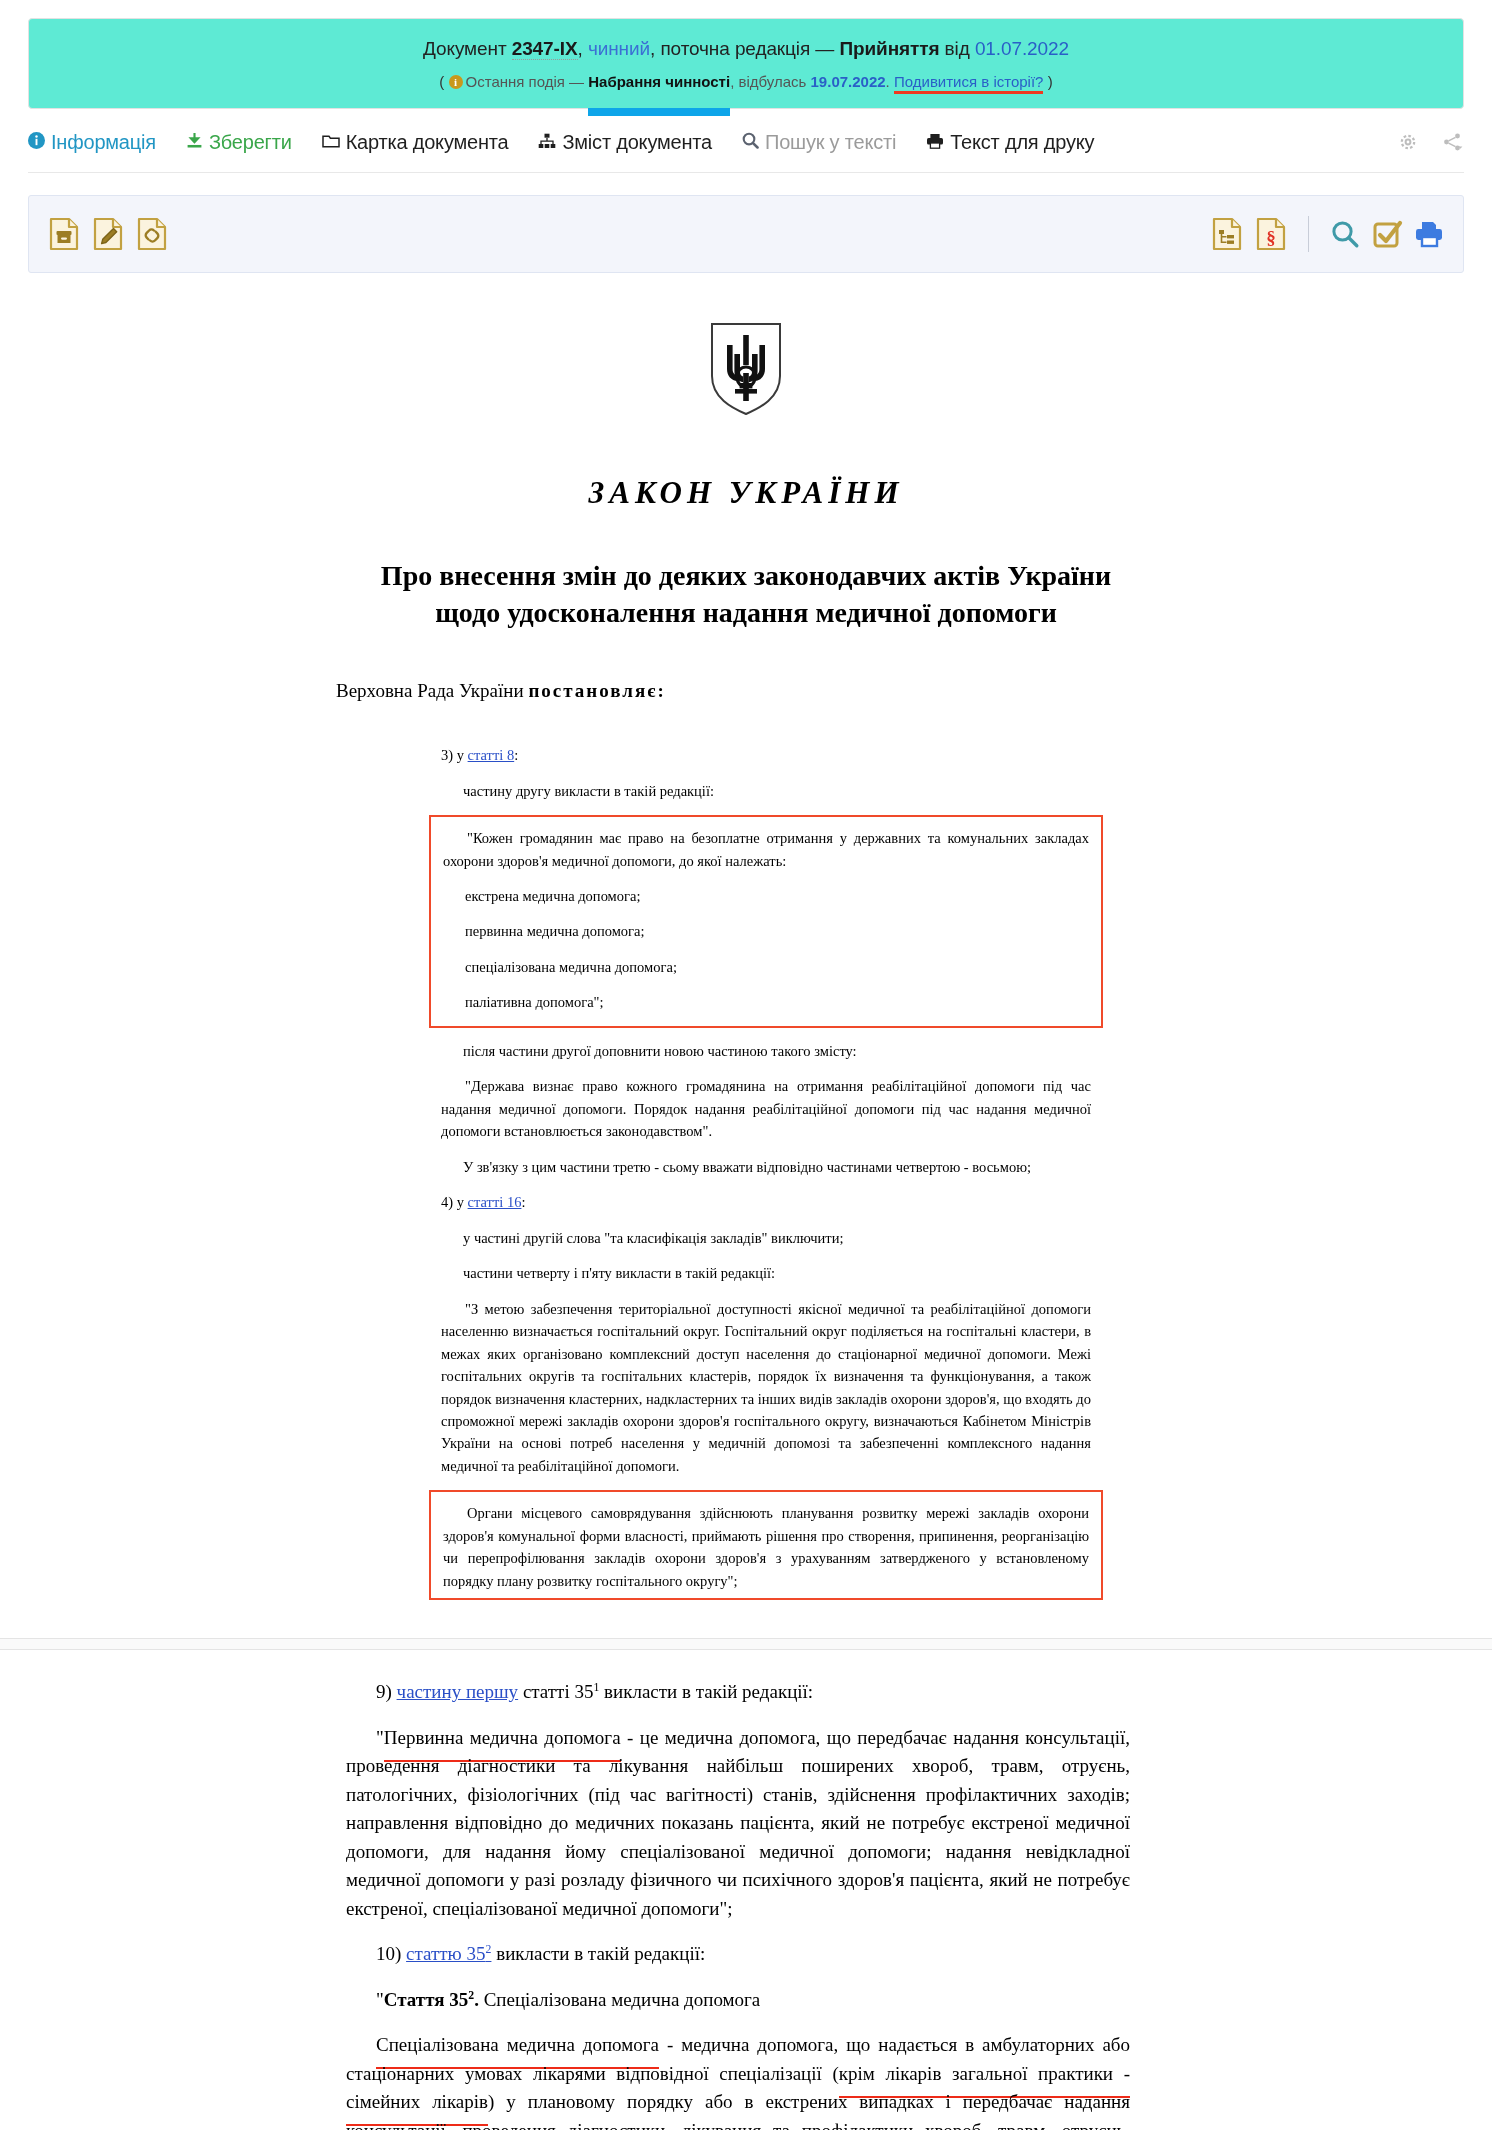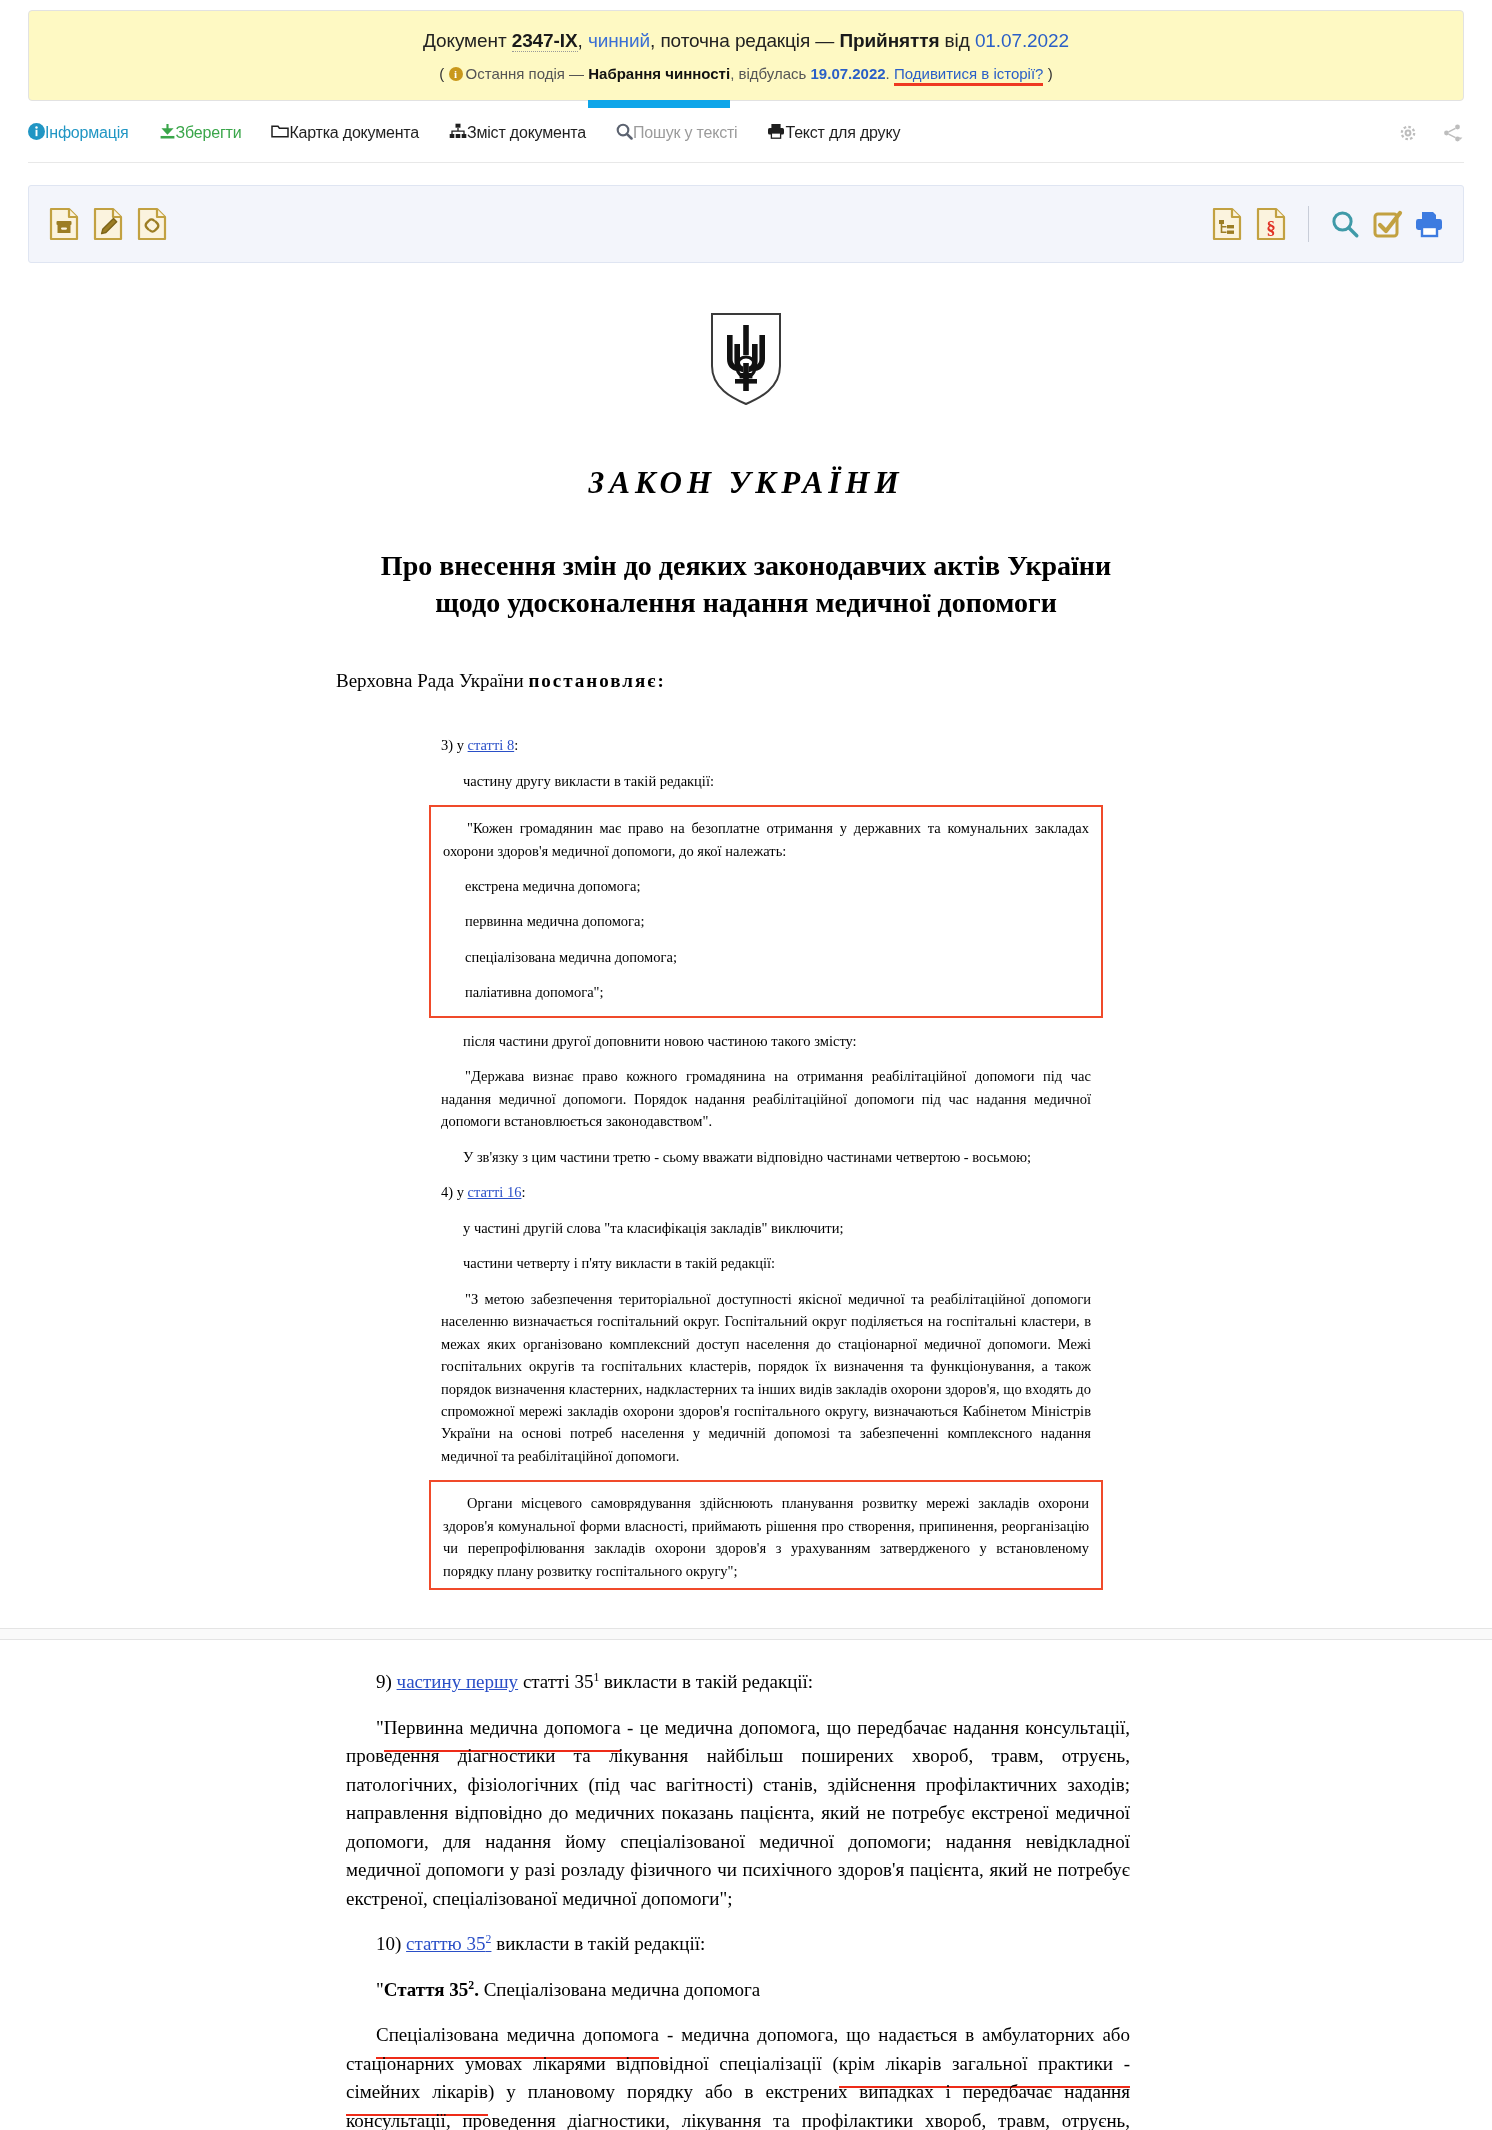--- a/index.html
+++ b/index.html
@@ -8,23 +8,23 @@
     margin: 0; padding: 0;
     background: #ffffff;
     font-family: "Liberation Sans", sans-serif;
   }
   body { width: 1492px; }
 
   .page { width: 1492px; position: relative; }
 
   
   .status-banner {
-    margin: 10px 28px 0 28px;
+    margin: 18px 28px 0 28px;
     border: 1px solid #e2e2e2;
-    background: #fef9c3;
+    background: #5eead4;
     border-radius: 4px;
     padding: 16px 10px 16px 10px;
     text-align: center;
   }
   .status-line1 {
     font-size: 19px;
     color: #222;
     line-height: 1.45;
     letter-spacing: -0.1px;
   }
@@ -71,21 +71,22 @@
   .tool-row {
     margin: 22px 28px 0 28px;
     display: flex;
     align-items: center;
     padding-bottom: 18px;
     border-bottom: 1px solid #e8e8e8;
   }
   .tool-item {
     display: inline-flex;
     align-items: center;
-    font-size: 16px;
+    gap: 6px;
+    font-size: 20px;
     margin-right: 30px;
     white-space: nowrap;
     cursor: pointer;
   }
   .tool-item .lbl { letter-spacing: -0.2px; }
   .t-info { color: #2196c4; }
   .t-save { color: #3aa64a; }
   .t-card { color: #1f1f1f; }
   .t-toc  { color: #1f1f1f; }
   .t-search { color: #9b9b9b; }

